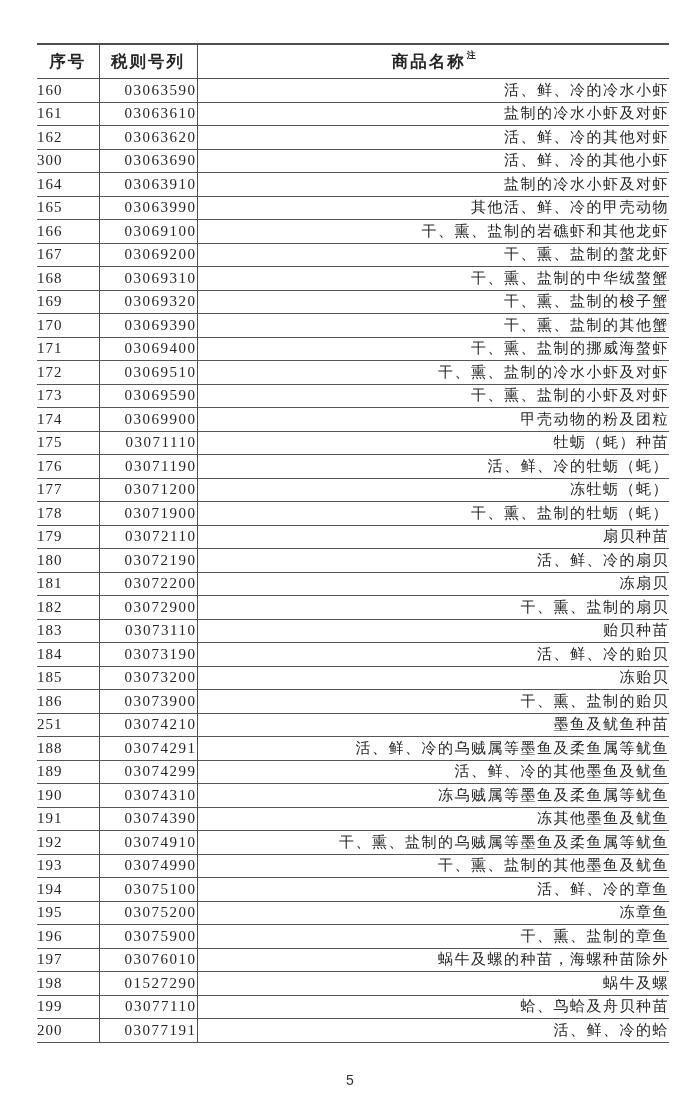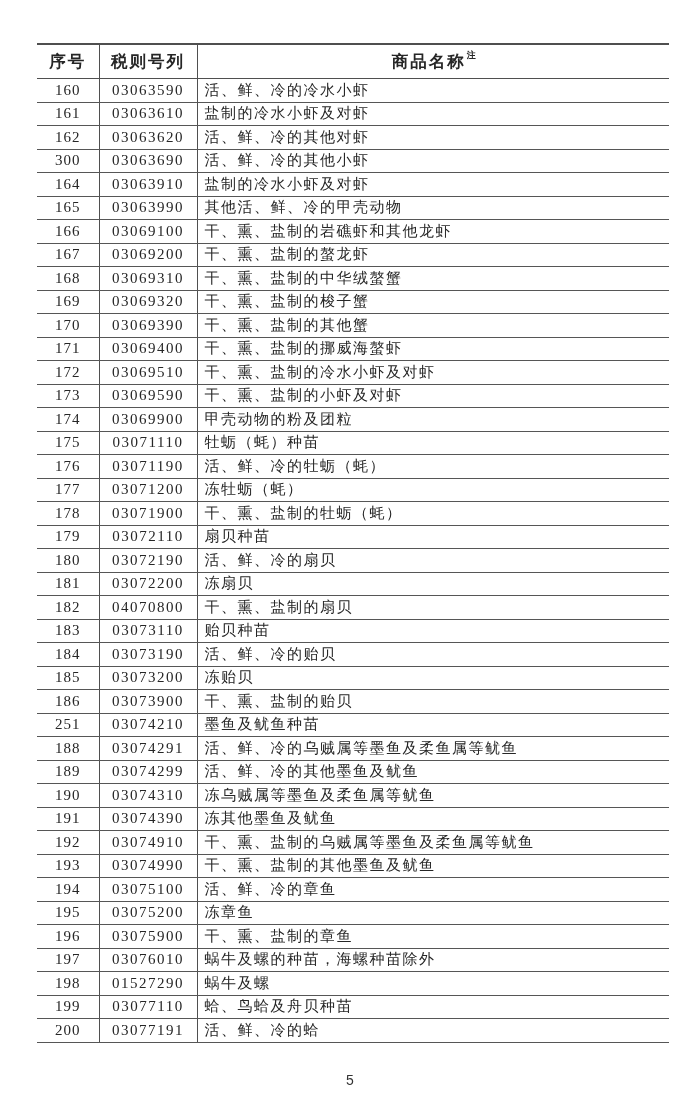--- a/index.html
+++ b/index.html
@@ -52,23 +52,23 @@
     height: 22.5px;
     font-size: 15px;
     border-bottom: 1.5px solid #565656;
     padding: 0;
     vertical-align: middle;
     white-space: nowrap;
     overflow: hidden;
   }
   th:nth-child(1), td:nth-child(1) { border-right: 1.5px solid #4f4f4f; }
   th:nth-child(2), td:nth-child(2) { border-right: 1.5px solid #4f4f4f; }
-  td:nth-child(1) { text-align: center; letter-spacing: 1px; }
-  td:nth-child(2) { text-align: center; letter-spacing: 1.5px; margin-top: 16px; }
-  td:nth-child(3) { text-align: left; padding-left: 7px; letter-spacing: 1.5px; }
+  td:nth-child(1) { letter-spacing: 1px; }
+  td:nth-child(2) { text-align: right; letter-spacing: 1.5px; margin-top: 16px; }
+  td:nth-child(3) { text-align: right; padding-left: 7px; letter-spacing: 1.5px; }
   .pagenum {
     position: absolute;
     left: 0;
     top: 1072px;
     width: 700px;
     text-align: center;
     font-size: 14px;
     color: #333333;
     font-family: "Liberation Sans", "DejaVu Sans", sans-serif;
   }
@@ -202,21 +202,21 @@
           <td>03072190</td>
           <td>活、鲜、冷的扇贝</td>
         </tr>
         <tr>
           <td>181</td>
           <td>03072200</td>
           <td>冻扇贝</td>
         </tr>
         <tr>
           <td>182</td>
-          <td>04070800</td>
+          <td>03072900</td>
           <td>干、熏、盐制的扇贝</td>
         </tr>
         <tr>
           <td>183</td>
           <td>03073110</td>
           <td>贻贝种苗</td>
         </tr>
         <tr>
           <td>184</td>
           <td>03073190</td>

